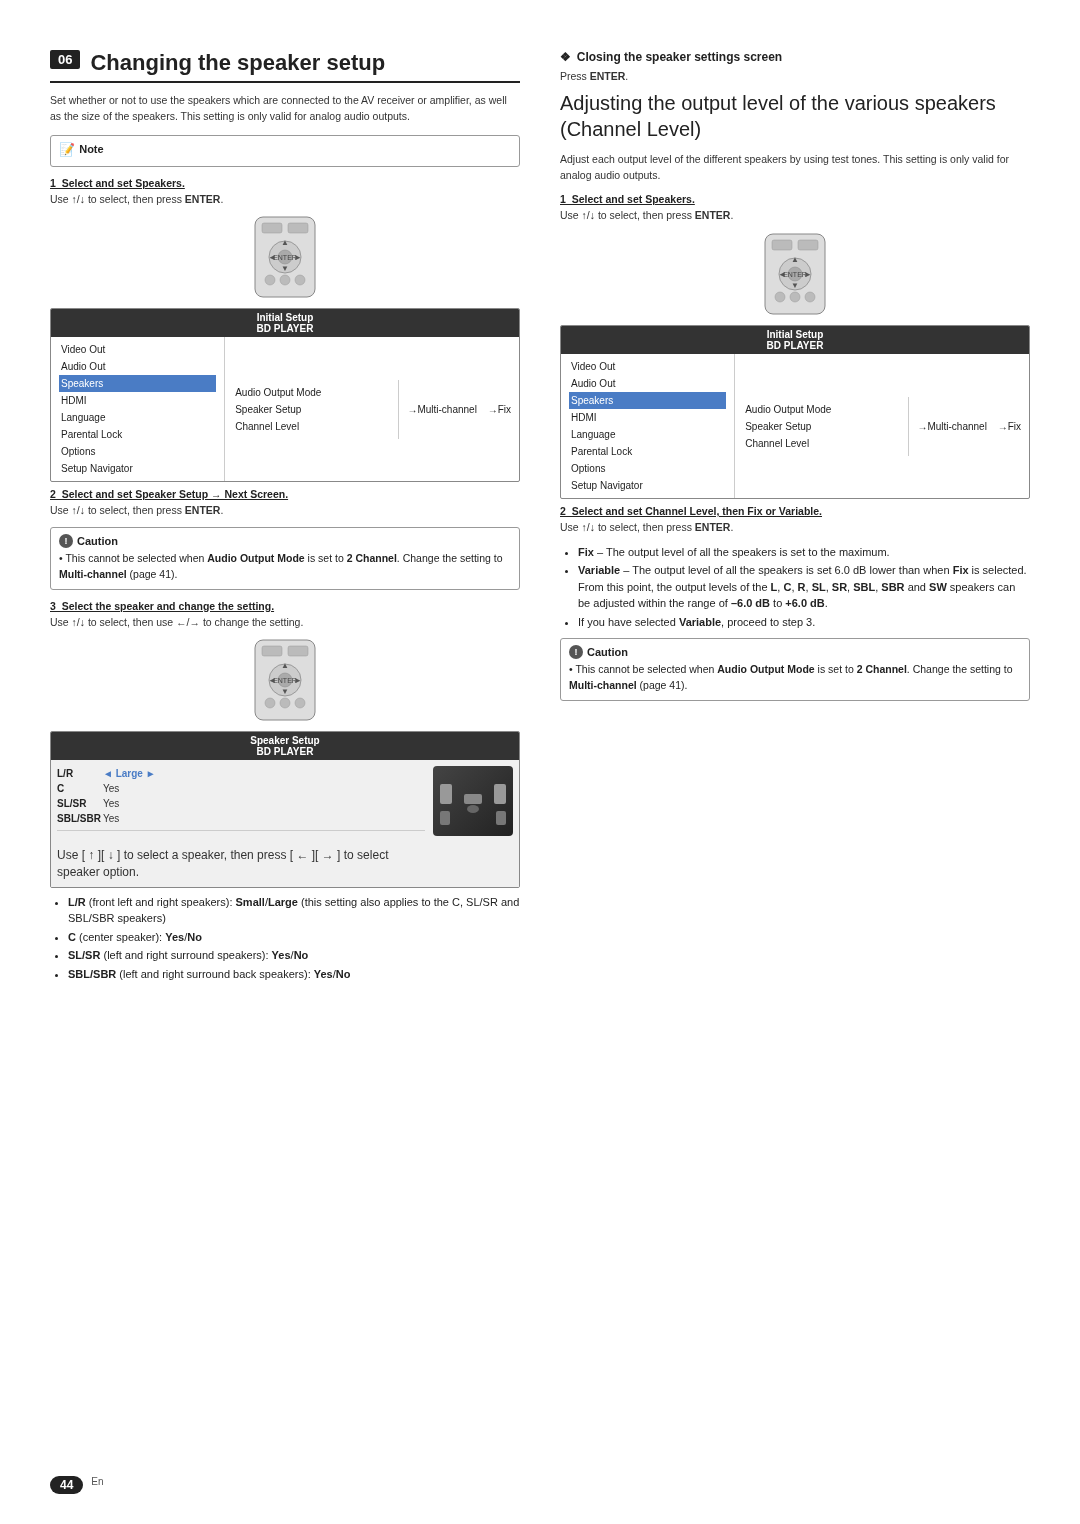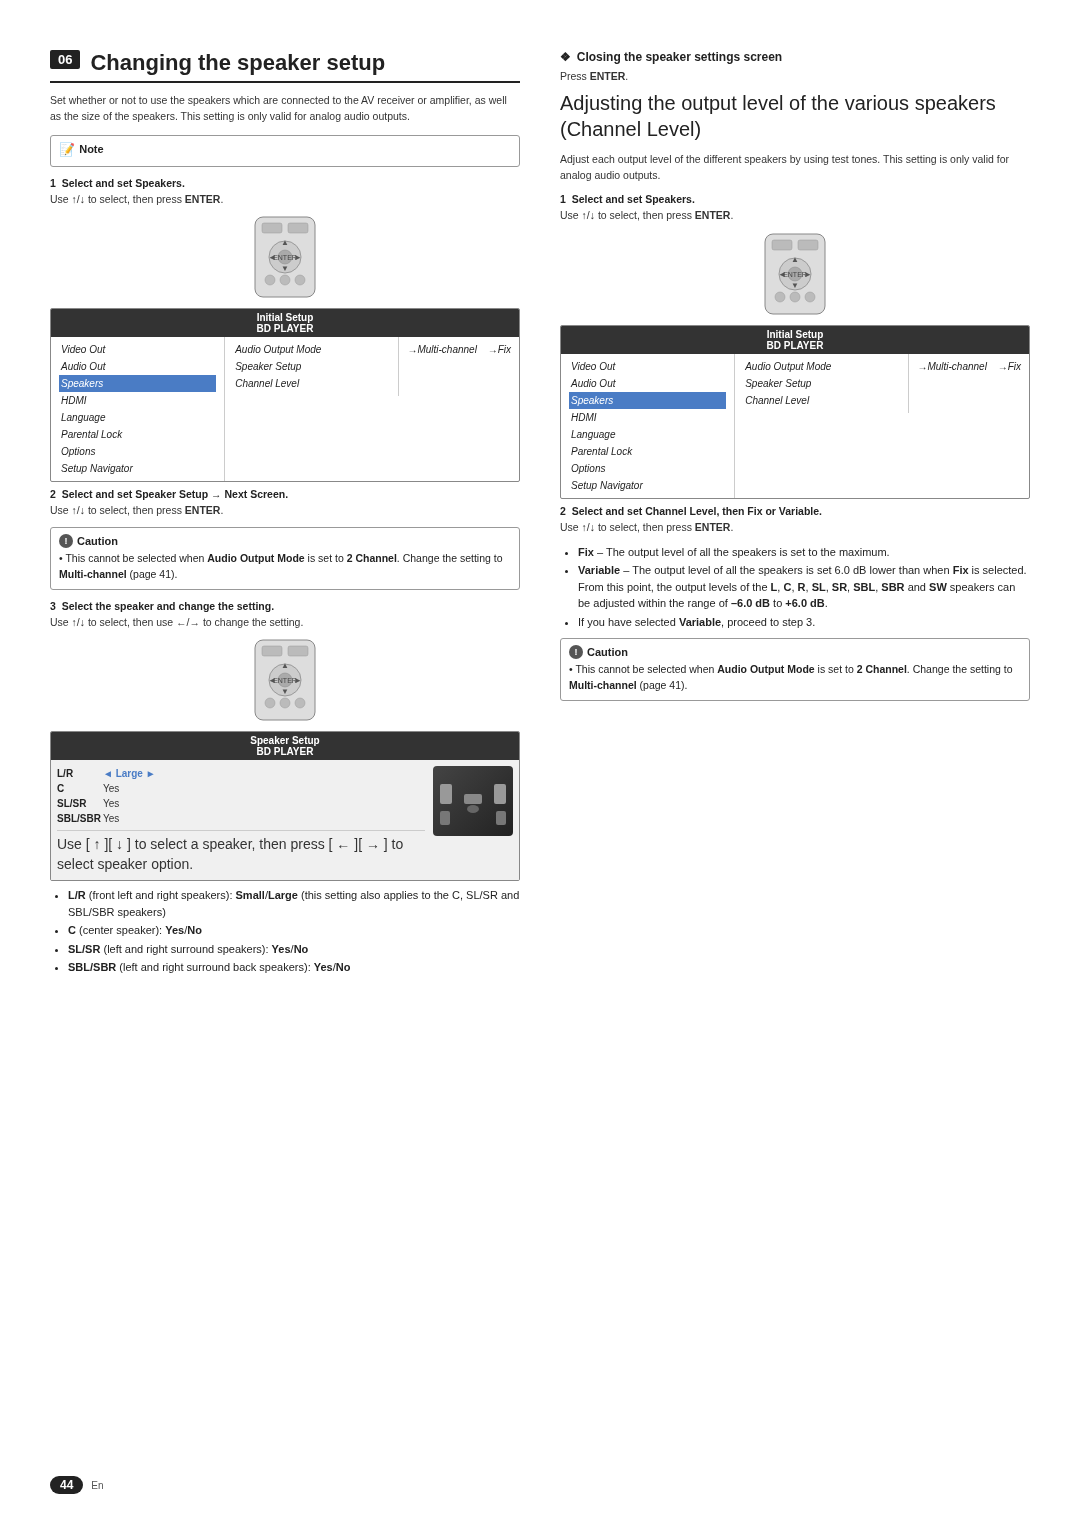--- a/index.html
+++ b/index.html
@@ -112,20 +112,21 @@
     .caution-text { font-size: 10.5px; line-height: 1.5; }
 
     
     .step {
       margin-bottom: 8px;
     }
     .step-title {
       font-size: 10.5px;
       font-weight: bold;
       margin-bottom: 3px;
+      text-decoration: underline;
     }
     .step-desc {
       font-size: 10.5px;
       line-height: 1.5;
       margin-bottom: 5px;
       color: #333;
     }
 
     
     .controller-area {
@@ -167,22 +168,21 @@
       padding: 1px 2px;
       font-size: 10px;
       line-height: 1.5;
     }
     .menu-item.selected {
       background: #4a7cc5;
       color: #fff;
     }
     .menu-row {
       display: flex;
-      align-items: flex-start;
-      font-style: italic;
+      align-items: center;
     }
 
     
     .speaker-setup-container {
       border: 1px solid #888;
       border-radius: 2px;
       margin: 6px 0;
       overflow: hidden;
       position: relative;
       font-size: 10px;
@@ -225,26 +225,26 @@
     }
     .speaker-image-dark {
       width: 100%;
       height: 100%;
       background: linear-gradient(135deg, #444, #222);
       display: flex;
       align-items: center;
       justify-content: center;
     }
     .speaker-note {
-      font-size: 14px;
+      font-size: 12px;
       margin-top: 4px;
       color: #333;
       line-height: 1.4;
       border-top: 1px solid #ccc;
-      padding-top: 4px;
+      padding-top: 16px;
     }
 
     
     .subsection-heading {
       font-size: 12px;
       font-weight: bold;
       display: flex;
       align-items: center;
       gap: 6px;
       margin-bottom: 5px;
@@ -515,16 +515,16 @@
       <div class="caution-title">
         <span class="caution-icon">!</span>
         <span>Caution</span>
       </div>
       <p class="caution-text">• This cannot be selected when <b>Audio Output Mode</b> is set to <b>2 Channel</b>. Change the setting to <b>Multi-channel</b> (page 41).</p>
     </div>
 
   </div>
 </div>
 
-<div style="position: fixed; bottom: 30px; left: 50px; display: flex; align-items: center; gap: 8px;">
+<div style="position: fixed; bottom: 30px; left: 50px; display: flex; align-items: flex-start; gap: 8px;">
   <span style="background:#222;color:#fff;font-weight:bold;font-size:12px;padding:2px 10px;border-radius:10px;">44</span>
   <span style="font-size:10px;color:#555;">En</span>
 </div>
 
 </body></html>

